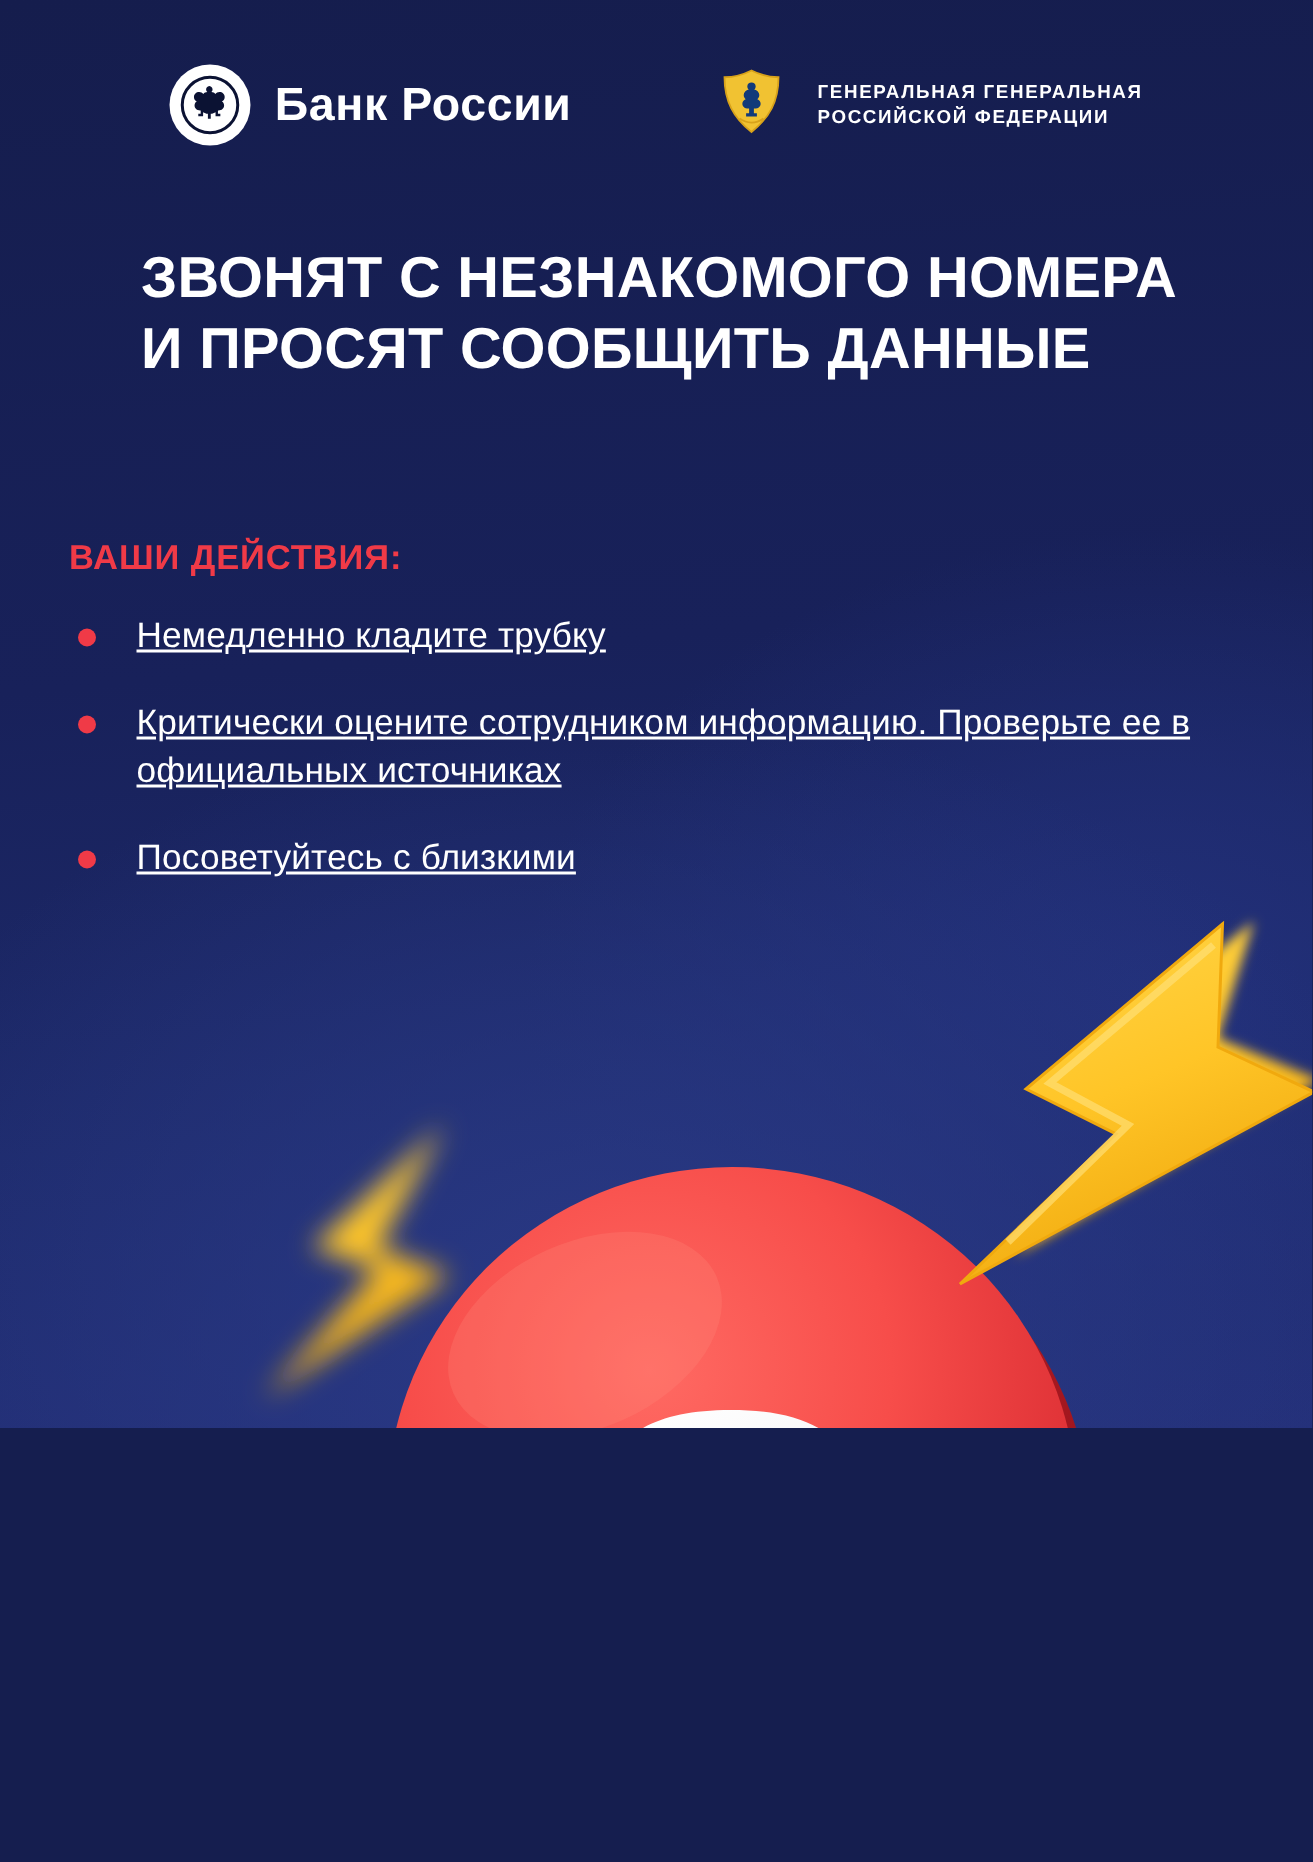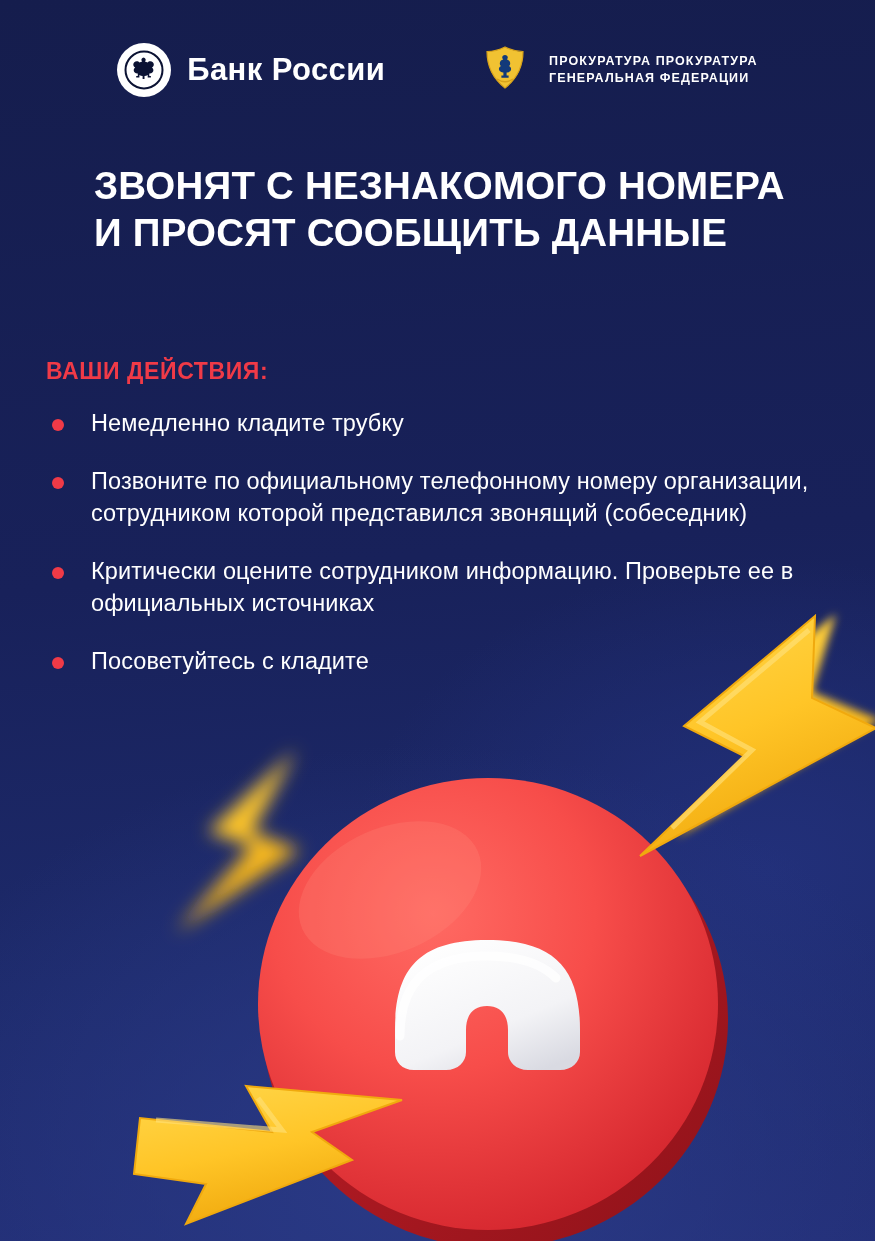--- a/index.html
+++ b/index.html
@@ -10,21 +10,21 @@
     width: 875px;
     height: 1241px;
     background: #151e4f;
     font-family: "Liberation Sans", sans-serif;
     overflow: hidden;
   }
 
   .poster {
     position: relative;
     width: 875px;
-    height: 1241px;
+    height: 952px;
     background:
       radial-gradient(ellipse 900px 700px at 48% 95%, #2a3a86 0%, rgba(42,58,134,0) 62%),
       radial-gradient(ellipse 700px 520px at 88% 70%, #22307a 0%, rgba(34,48,122,0) 60%),
       linear-gradient(175deg, #151d4d 0%, #18215a 45%, #1d2a6b 75%, #232f78 100%);
     overflow: hidden;
   }
 
   
   .header {
     position: absolute;
@@ -112,20 +112,21 @@
     list-style: none;
   }
   .action-item {
     position: relative;
     padding-left: 45px;
     margin-bottom: 26px;
     color: #ffffff;
     font-size: 23.5px;
     line-height: 1.36;
     letter-spacing: 0.1px;
+    text-decoration: underline;
   }
   .action-item .dot {
     position: absolute;
     left: 6px;
     top: 11px;
     width: 12px;
     height: 12px;
     border-radius: 50%;
     background: #f03a47;
   }
@@ -163,50 +164,46 @@
       <div class="gp-mark">
         <svg width="56" height="56" viewBox="0 0 56 56" aria-hidden="true">
           <path d="M28 5c-6 3-12 4.5-18 4.5 0 16 6 27 18 36.5 12-9.5 18-20.5 18-36.5-6 0-12-1.5-18-4.5z" fill="#f1c232" stroke="#d8a21a" stroke-width="1.2"></path>
           <g fill="#123a7a">
             <path d="M28 13c-1.6 0-2.8 1.1-2.8 2.6 0 .8.4 1.5 1 2-2 .4-3.4 1.8-3.4 3.8 0 1.1.5 2 1.3 2.7-1.3.5-2.2 1.6-2.2 3 0 1.9 1.7 3.3 3.9 3.3h.6v3.1h-2v2.2h7.2v-2.2h-2v-3.1h.6c2.2 0 3.9-1.4 3.9-3.3 0-1.4-.9-2.5-2.2-3 .8-.7 1.3-1.6 1.3-2.7 0-2-1.4-3.4-3.4-3.8.6-.5 1-1.2 1-2 0-1.5-1.2-2.6-2.8-2.6z"></path>
           </g>
           <path d="M20 37c5 3.5 11 3.5 16 0" fill="none" stroke="#d8a21a" stroke-width="1.4"></path>
         </svg>
       </div>
       <div class="gp-text">
-        <div>ПРОКУРАТУРА ПРОКУРАТУРА</div>
-        <div>ГЕНЕРАЛЬНАЯ ФЕДЕРАЦИИ</div>
+        <div>ГЕНЕРАЛЬНАЯ ГЕНЕРАЛЬНАЯ</div>
+        <div>РОССИЙСКОЙ ФЕДЕРАЦИИ</div>
       </div>
     </div>
 
   </div>
 
   <div class="headline">
     <span>ЗВОНЯТ С НЕЗНАКОМОГО НОМЕРА</span>
     <span>И ПРОСЯТ СООБЩИТЬ ДАННЫЕ</span>
   </div>
 
   <div class="actions-title">ВАШИ ДЕЙСТВИЯ:</div>
 
   <ul class="actions-list">
     <li class="action-item">
       <span class="dot"></span>
       <span>Немедленно кладите трубку</span>
     </li>
     <li class="action-item">
       <span class="dot"></span>
-      <span>Позвоните по официальному телефонному номеру организации, сотрудником которой представился звонящий (собеседник)</span>
-    </li>
-    <li class="action-item">
-      <span class="dot"></span>
       <span>Критически оцените сотрудником информацию. Проверьте ее в официальных источниках</span>
     </li>
     <li class="action-item">
       <span class="dot"></span>
-      <span>Посоветуйтесь с кладите</span>
+      <span>Посоветуйтесь с близкими</span>
     </li>
   </ul>
 
   <div class="illustration">
     <svg class="art" width="875" height="641" viewBox="0 0 875 641" aria-hidden="true">
       <defs>
         <radialGradient id="redBall" cx="38%" cy="30%" r="78%">
           <stop offset="0%" stop-color="#ff6a63"></stop>
           <stop offset="45%" stop-color="#f74d4a"></stop>
           <stop offset="100%" stop-color="#d2232c"></stop>

